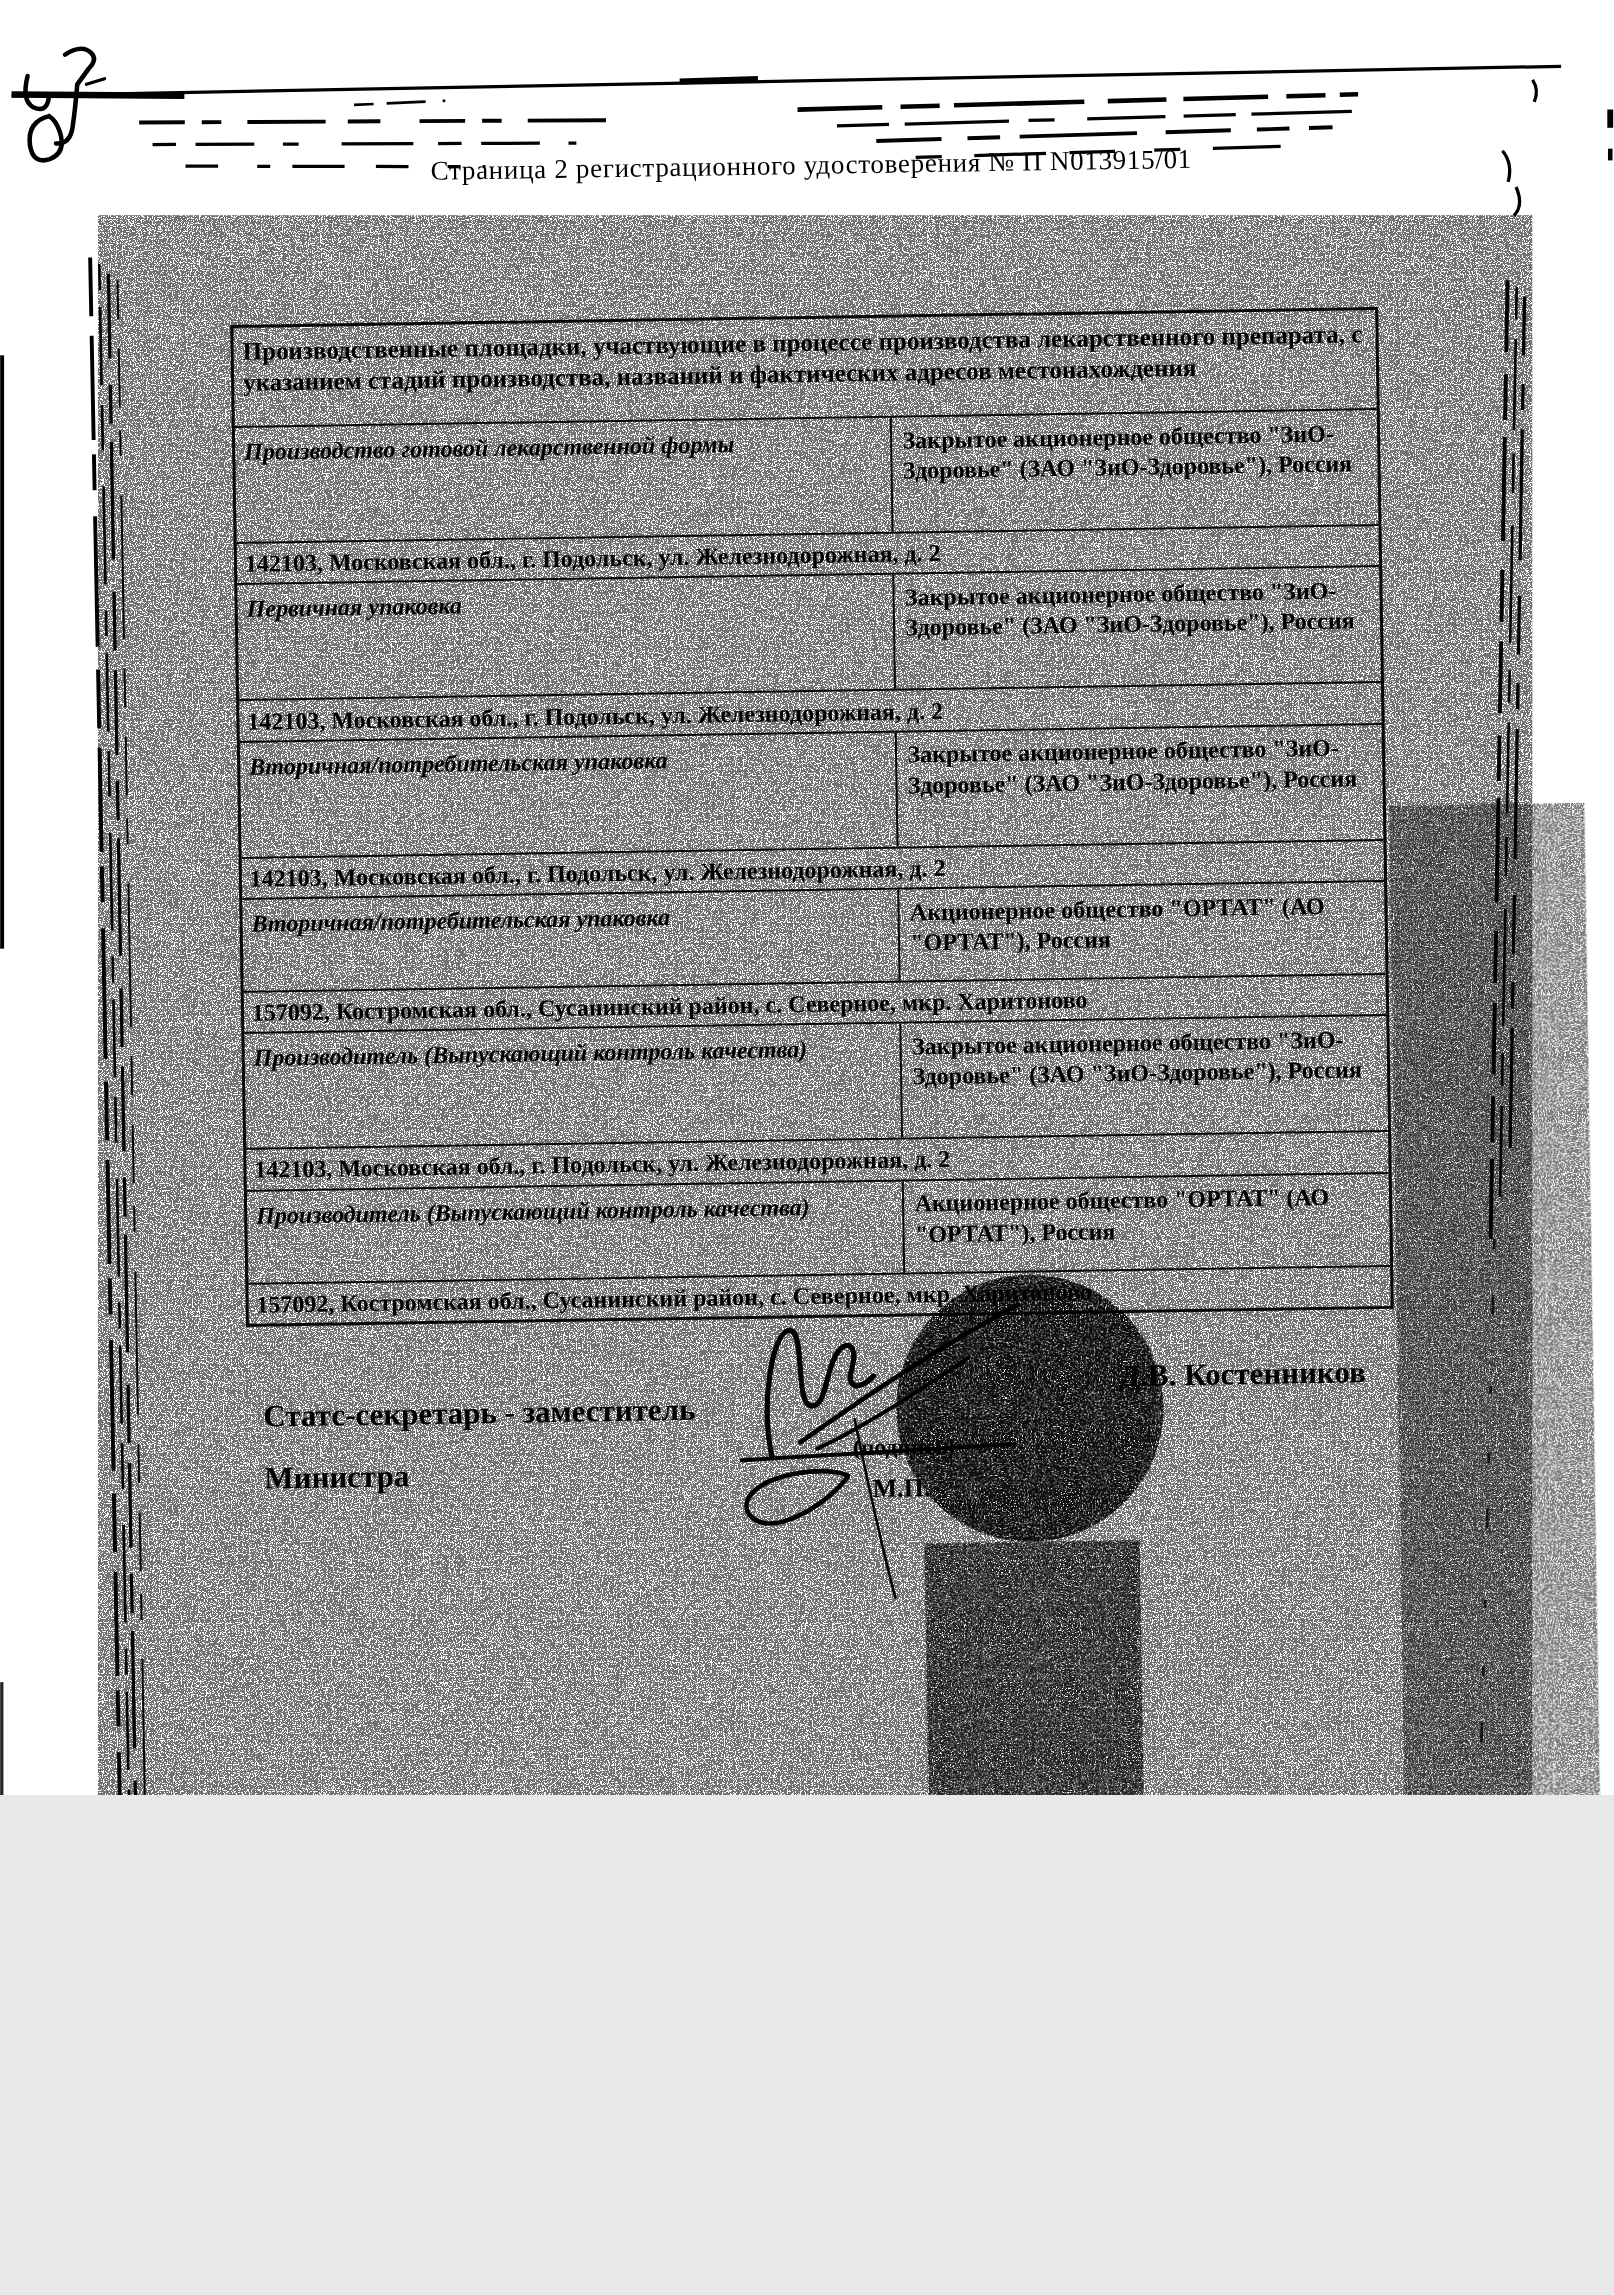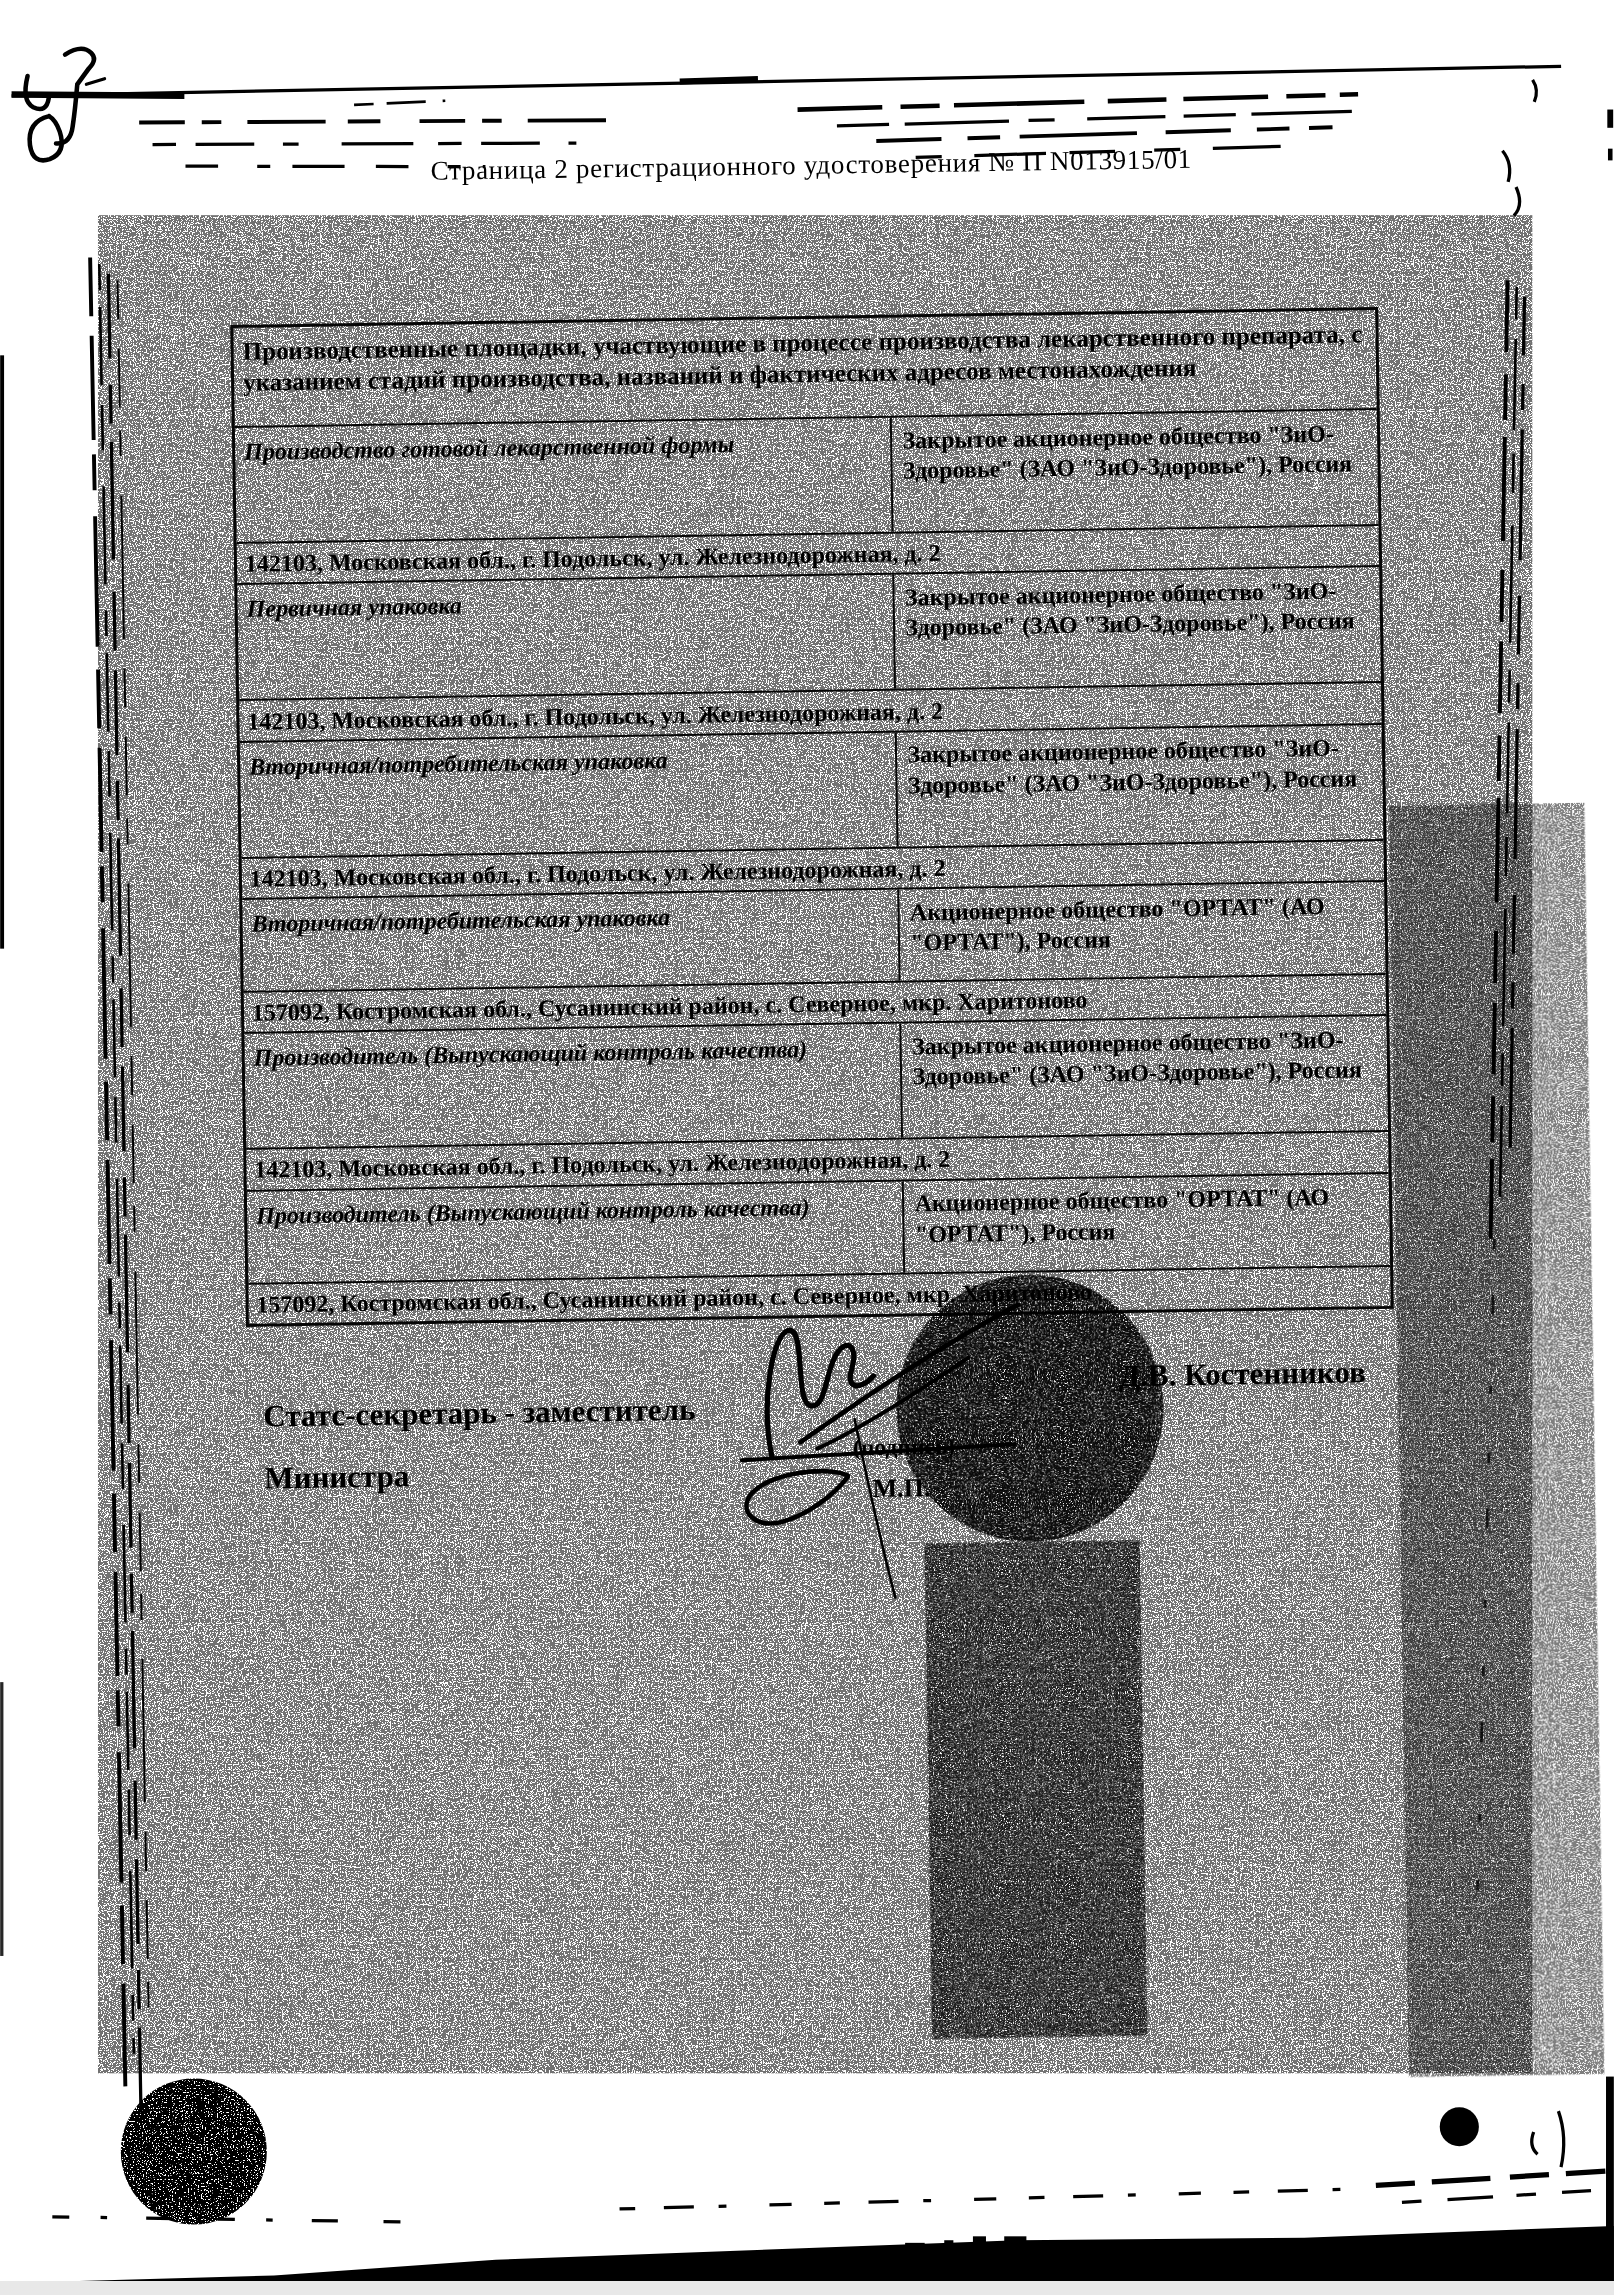--- a/index.html
+++ b/index.html
@@ -1,17 +1,17 @@
 <!DOCTYPE html>
 <html style="font-size:10.4px"><head>
 <meta charset="utf-8">
 <style>
   html,body{margin:0;padding:0;background:#e8e8e8;}
   .page{
-    position:relative;width:1614px;height:2281px;background:#ffffff;
+    position:relative;width:1614px;height:1795px;background:#ffffff;
     overflow:hidden;font-family:"Liberation Serif","DejaVu Serif",serif;color:#000;
   }
   .layer{position:absolute;left:0;top:0;width:1614px;height:2295px;pointer-events:none;}
   .content{position:absolute;left:0;top:0;width:1614px;height:2295px;
     transform:rotate(-0.9deg);transform-origin:807px 815px;}
   .page-header{
     position:absolute;left:365px;top:150px;width:913px;text-align:center;
     font-size:27px;letter-spacing:0.7px;white-space:nowrap;
   }
   .reg-table{

